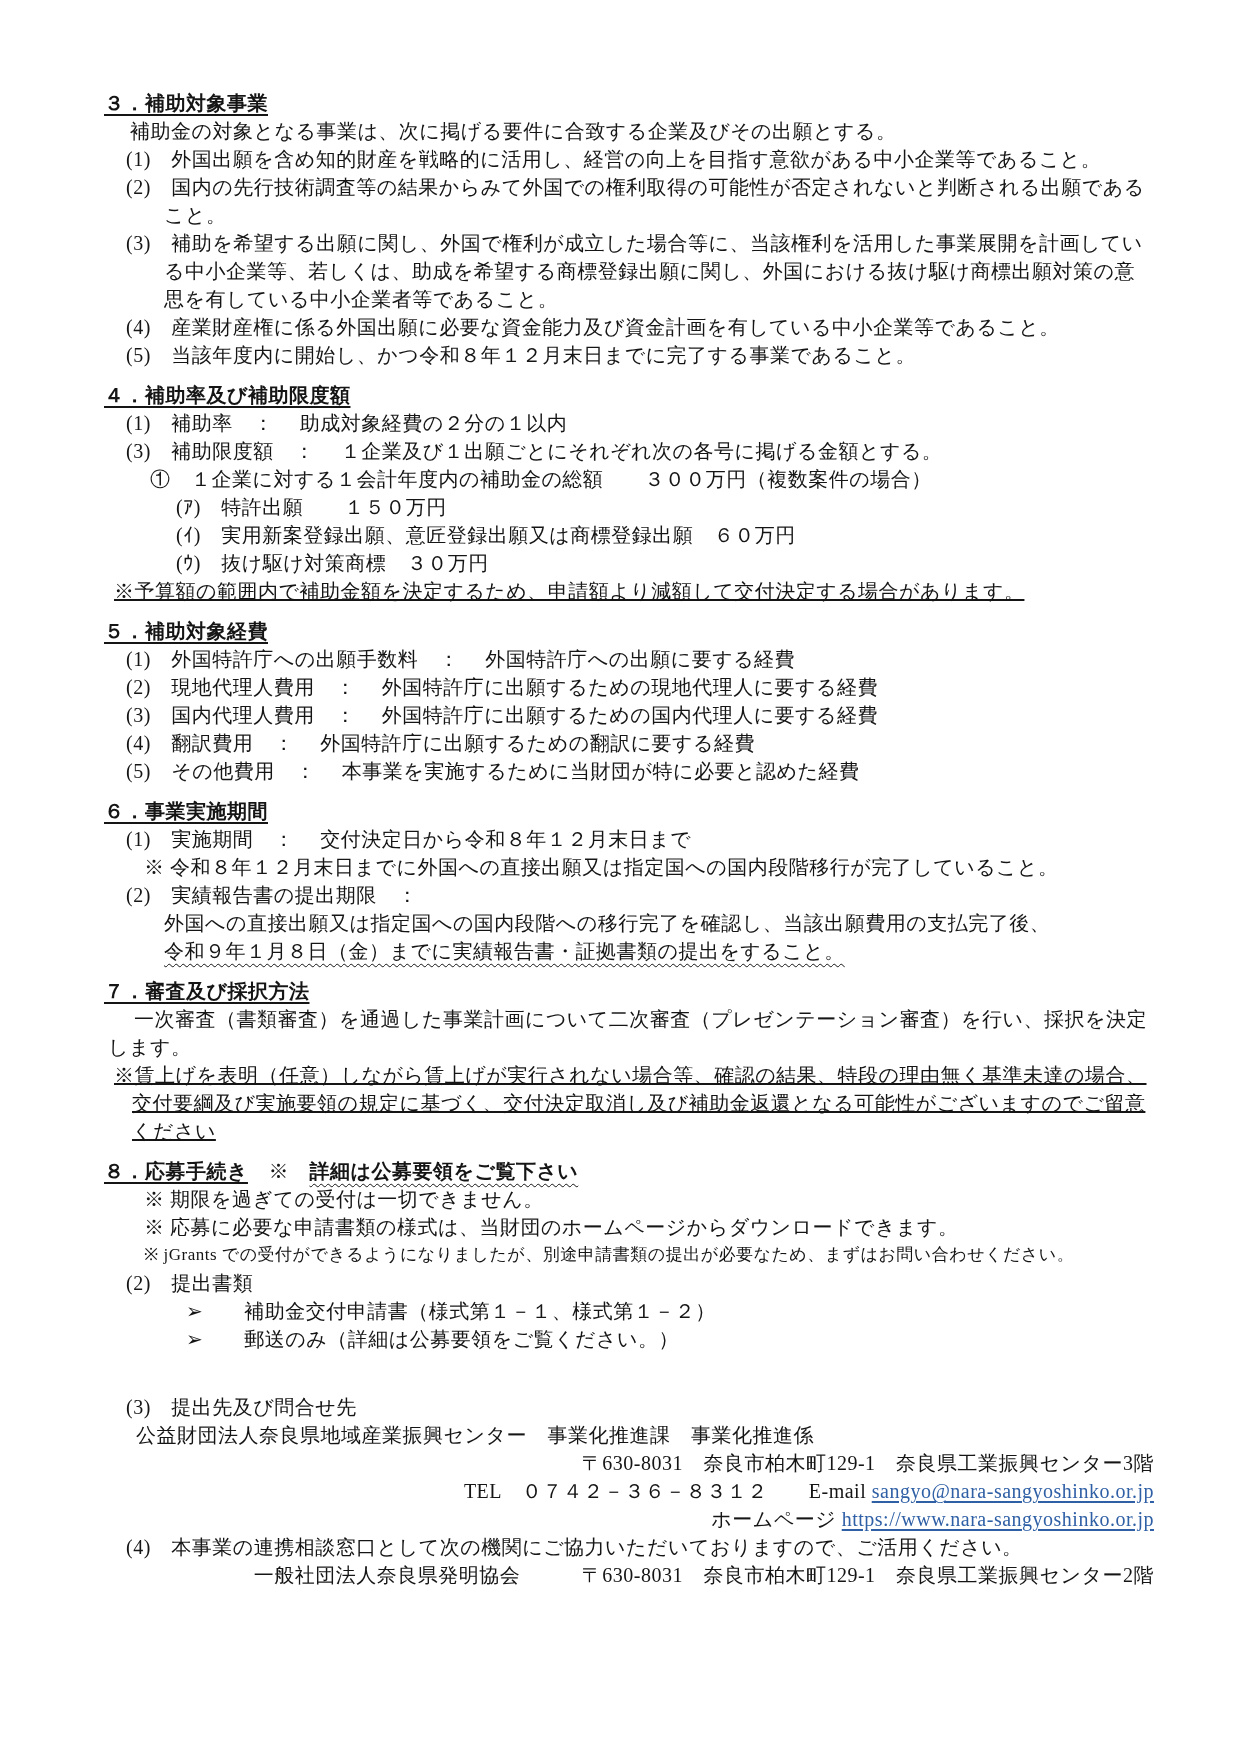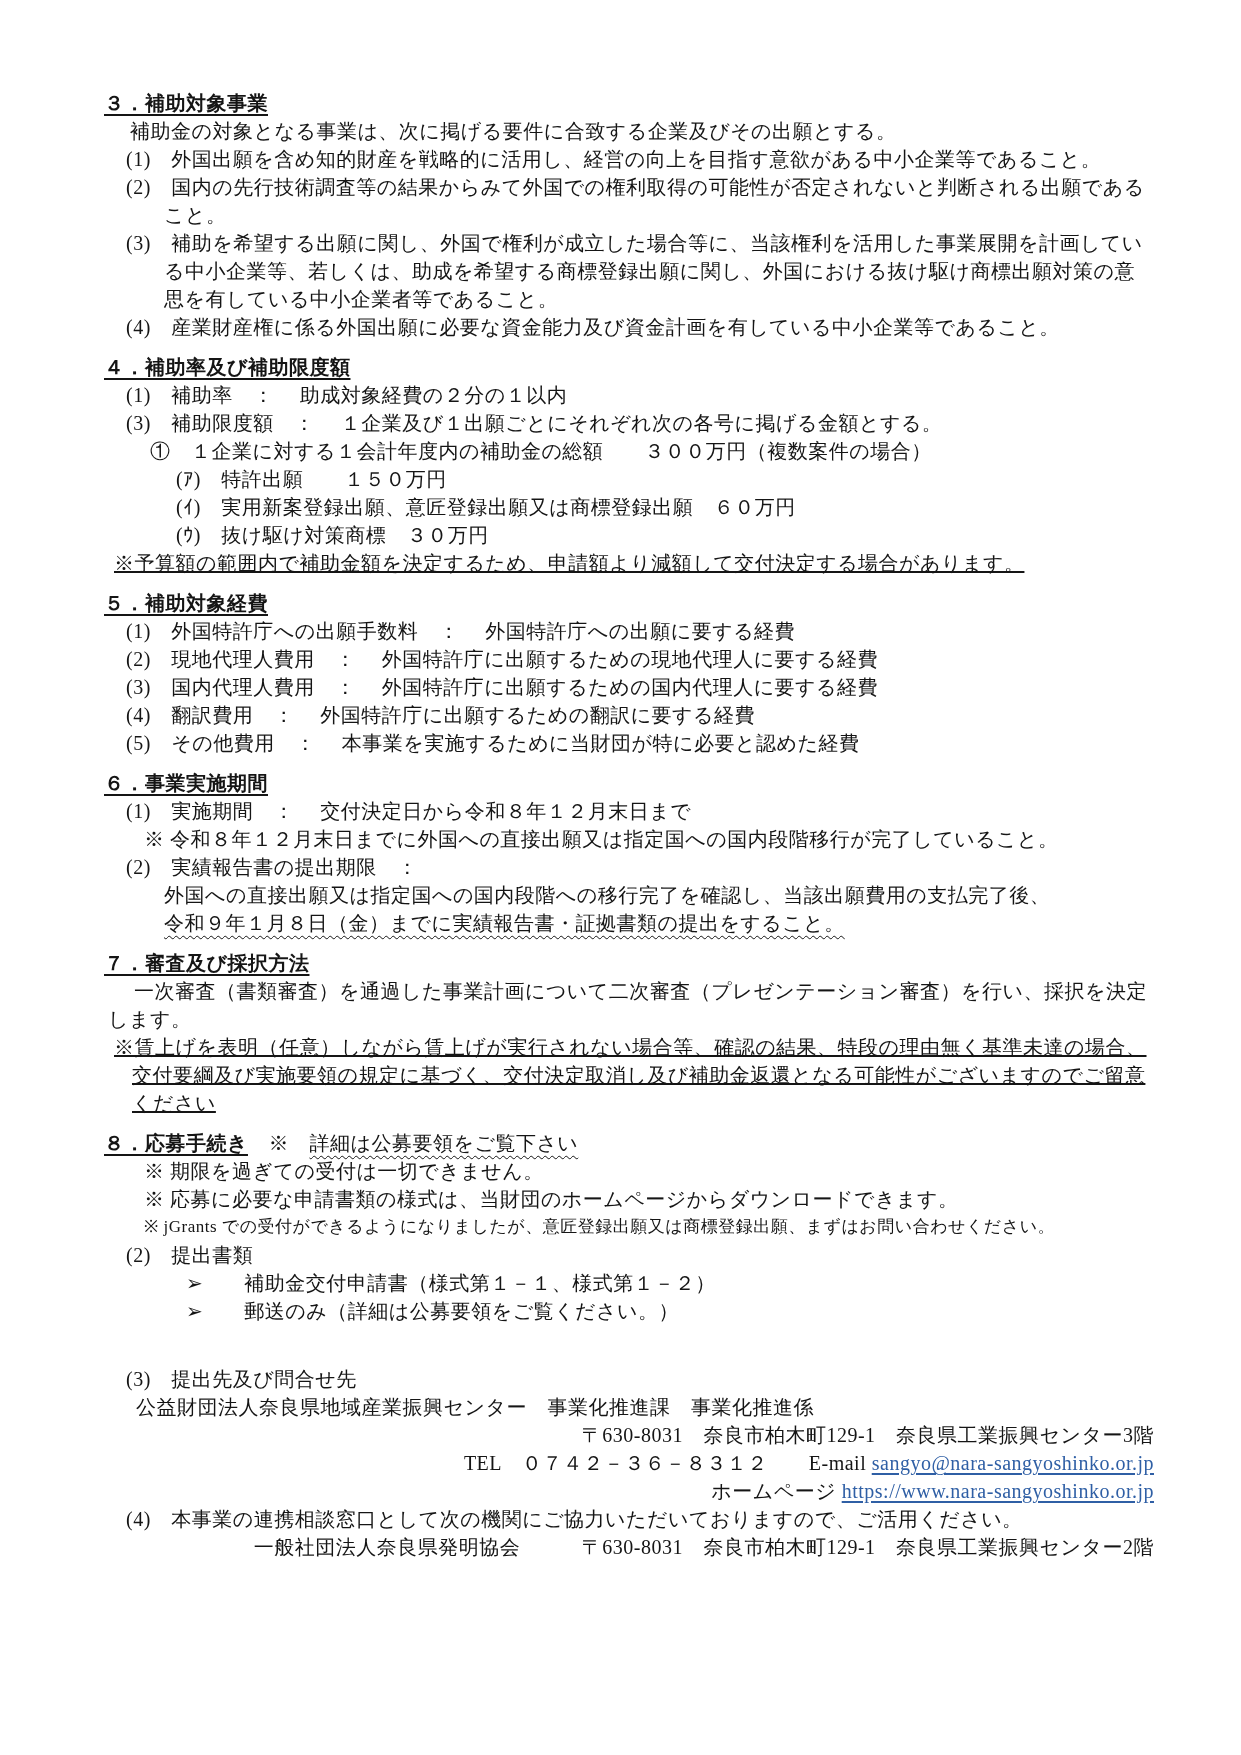--- a/index.html
+++ b/index.html
@@ -19,21 +19,21 @@
   .ln{
     font-size:20px;
     line-height:28px;
     letter-spacing:0.5px;
   }
   
   .h{font-weight:bold; margin-top:12px;}
   #doc .ln:first-child{margin-top:3px;}
   .hu{text-decoration:underline; text-underline-offset:4px;}
   .h .plain{font-weight:normal;}
-  .h .wavy{font-weight:normal;text-align:center;}
+  .h .wavy{font-weight:bold;text-align:center;}
   
   .intro{padding-left:26px;}
   .para{padding-left:4px; text-indent:26px;}
   .item1{padding-left:60px; text-indent:-38px;}
   .item1c{padding-left:60px;}
   .note0{padding-left:28px; text-indent:-18px;text-decoration:underline;}
   .note1{padding-left:40px;}
   .item2{padding-left:46px;}
   .item3{padding-left:72px;}
   .arrow{padding-left:82px;}
@@ -57,20 +57,21 @@
 </head>
 <body>
 
 <div id="doc">
     <div class="ln h"><span class="hu">３．補助対象事業</span></div>
     <div class="ln intro"><span>補助金の対象となる事業は、次に掲げる要件に合致する企業及びその出願とする。</span></div>
     <div class="ln item1"><span>(1)　外国出願を含め知的財産を戦略的に活用し、経営の向上を目指す意欲がある中小企業等であること。</span></div>
     <div class="ln item1"><span>(2)　国内の先行技術調査等の結果からみて外国での権利取得の可能性が否定されないと判断される出願であること。</span></div>
     <div class="ln item1"><span>(3)　補助を希望する出願に関し、外国で権利が成立した場合等に、当該権利を活用した事業展開を計画している中小企業等、若しくは、助成を希望する商標登録出願に関し、外国における抜け駆け商標出願対策の意思を有している中小企業者等であること。</span></div>
     <div class="ln item1"><span>(4)　産業財産権に係る外国出願に必要な資金能力及び資金計画を有している中小企業等であること。</span></div>
+    <div class="ln item1"><span>(5)　当該年度内に開始し、かつ令和８年１２月末日までに完了する事業であること。</span></div>
     <div class="ln h"><span class="hu">４．補助率及び補助限度額</span></div>
     <div class="ln item1"><span>(1)　補助率　：　 助成対象経費の２分の１以内</span></div>
     <div class="ln item1"><span>(3)　補助限度額　：　 １企業及び１出願ごとにそれぞれ次の各号に掲げる金額とする。</span></div>
     <div class="ln item2"><span>①　１企業に対する１会計年度内の補助金の総額　　３００万円（複数案件の場合）</span></div>
     <div class="ln item3"><span>(ｱ)　特許出願　　１５０万円</span></div>
     <div class="ln item3"><span>(ｲ)　実用新案登録出願、意匠登録出願又は商標登録出願　６０万円</span></div>
     <div class="ln item3"><span>(ｳ)　抜け駆け対策商標　３０万円</span></div>
     <div class="ln note0"><span>※予算額の範囲内で補助金額を決定するため、申請額より減額して交付決定する場合があります。</span></div>
     <div class="ln h"><span class="hu">５．補助対象経費</span></div>
     <div class="ln item1"><span>(1)　外国特許庁への出願手数料　：　 外国特許庁への出願に要する経費</span></div>
@@ -83,21 +84,21 @@
     <div class="ln note1"><span>※ 令和８年１２月末日までに外国への直接出願又は指定国への国内段階移行が完了していること。</span></div>
     <div class="ln item1"><span>(2)　実績報告書の提出期限　：</span></div>
     <div class="ln item1c"><span>外国への直接出願又は指定国への国内段階への移行完了を確認し、当該出願費用の支払完了後、</span></div>
     <div class="ln item1c"><span class="wavy">令和９年１月８日（金）までに実績報告書・証拠書類の提出をすること。</span></div>
     <div class="ln h"><span class="hu">７．審査及び採択方法</span></div>
     <div class="ln para"><span>一次審査（書類審査）を通過した事業計画について二次審査（プレゼンテーション審査）を行い、採択を決定します。</span></div>
     <div class="ln note0"><span>※賃上げを表明（任意）しながら賃上げが実行されない場合等、確認の結果、特段の理由無く基準未達の場合、交付要綱及び実施要領の規定に基づく、交付決定取消し及び補助金返還となる可能性がございますのでご留意ください</span></div>
     <div class="ln h"><span class="hu">８．応募手続き</span><span class="plain">　※　</span><span class="wavy">詳細は公募要領をご覧下さい</span></div>
     <div class="ln note1"><span>※ 期限を過ぎての受付は一切できません。</span></div>
     <div class="ln note1"><span>※ 応募に必要な申請書類の様式は、当財団のホームページからダウンロードできます。</span></div>
-    <div class="ln note1 small"><span>※ jGrants での受付ができるようになりましたが、意匠登録出願又は商標登録出願、まずはお問い合わせください。</span></div>
+    <div class="ln note1 small"><span>※ jGrants での受付ができるようになりましたが、別途申請書類の提出が必要なため、まずはお問い合わせください。</span></div>
     <div class="ln item1"><span>(2)　提出書類</span></div>
     <div class="ln arrow"><span>➢　　補助金交付申請書（様式第１－１、様式第１－２）</span></div>
     <div class="ln arrow"><span>➢　　郵送のみ（詳細は公募要領をご覧ください。）</span></div>
     <div class="ln item1 gapTop"><span>(3)　提出先及び問合せ先</span></div>
     <div class="ln contact1"><span>公益財団法人奈良県地域産業振興センター　事業化推進課　事業化推進係</span></div>
     <div class="ln contact2"><span>〒630-8031　奈良市柏木町129-1　奈良県工業振興センター3階</span></div>
     <div class="ln contact2"><span>TEL　０７４２－３６－８３１２　　E-mail </span><a class="doclink" href="#">sangyo@nara-sangyoshinko.or.jp</a></div>
     <div class="ln contact2"><span>ホームページ </span><a class="doclink" href="#">https://www.nara-sangyoshinko.or.jp</a></div>
     <div class="ln item1"><span>(4)　本事業の連携相談窓口として次の機関にご協力いただいておりますので、ご活用ください。</span></div>
     <div class="ln contact2"><span>一般社団法人奈良県発明協会　　　〒630-8031　奈良市柏木町129-1　奈良県工業振興センター2階</span></div>

